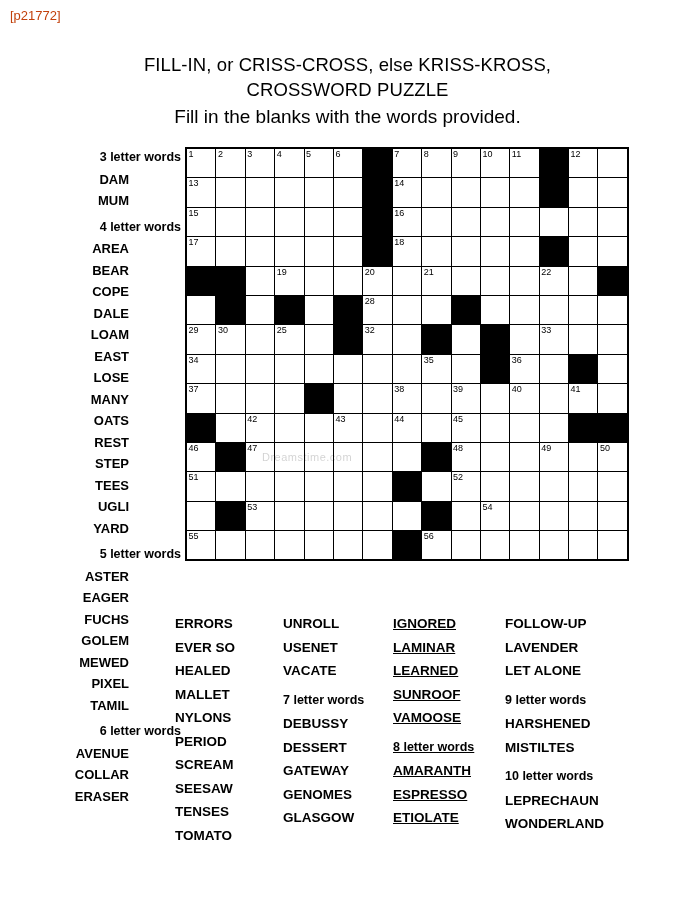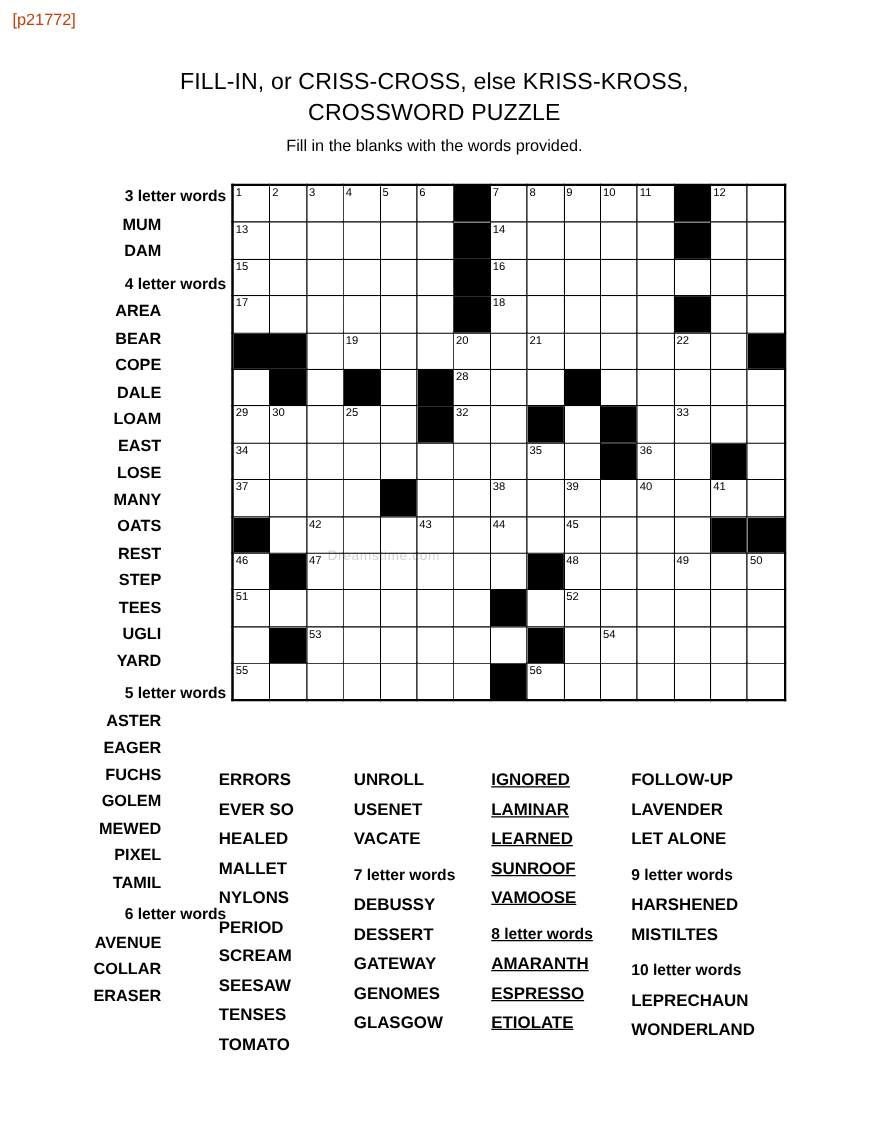--- a/index.html
+++ b/index.html
@@ -34,21 +34,21 @@
     width: 695px;
     text-align: center;
   }
   .title-line {
     font-size: 18.5px;
     font-weight: normal;
     line-height: 25px;
     letter-spacing: 0.1px;
   }
   .subtitle {
-    font-size: 13px;
+    font-size: 19px;
     line-height: 22px;
     margin-top: 4px;
   }
   
   #grid {
     position: absolute;
     left: 185px;
     top: 147px;
     border-collapse: collapse;
     border: 2px solid #000;
@@ -119,21 +119,21 @@
     margin-top: 6px;
   }
   .botcol .wd {
     font-size: 13.5px;
     font-weight: bold;
     line-height: 23.5px;
   }
   .watermark {
     position: absolute;
     left: 262px;
-    top: 439px;
+    top: 451px;
     font-size: 11px;
     color: rgba(0,0,0,0.18);
     letter-spacing: 0.5px;
     pointer-events: none;
   }
 </style>
 </head>
 <body>
 
 <div id="page">
@@ -141,22 +141,22 @@
   <div class="corner-id">[p21772]</div>
 
   <div class="title-block">
     <div class="title-line">FILL-IN, or CRISS-CROSS, else KRISS-KROSS,</div>
     <div class="title-line">CROSSWORD PUZZLE</div>
     <div class="subtitle">Fill in the blanks with the words provided.</div>
   </div>
 
   <div class="leftcol" id="left-lists">
       <div class="hdr first">3 letter words</div>
+      <div class="wd">DAM</div>
       <div class="wd">MUM</div>
-      <div class="wd">DAM</div>
       <div class="hdr">4 letter words</div>
       <div class="wd">AREA</div>
       <div class="wd">BEAR</div>
       <div class="wd">COPE</div>
       <div class="wd">DALE</div>
       <div class="wd">LOAM</div>
       <div class="wd">EAST</div>
       <div class="wd">LOSE</div>
       <div class="wd">MANY</div>
       <div class="wd">OATS</div>

